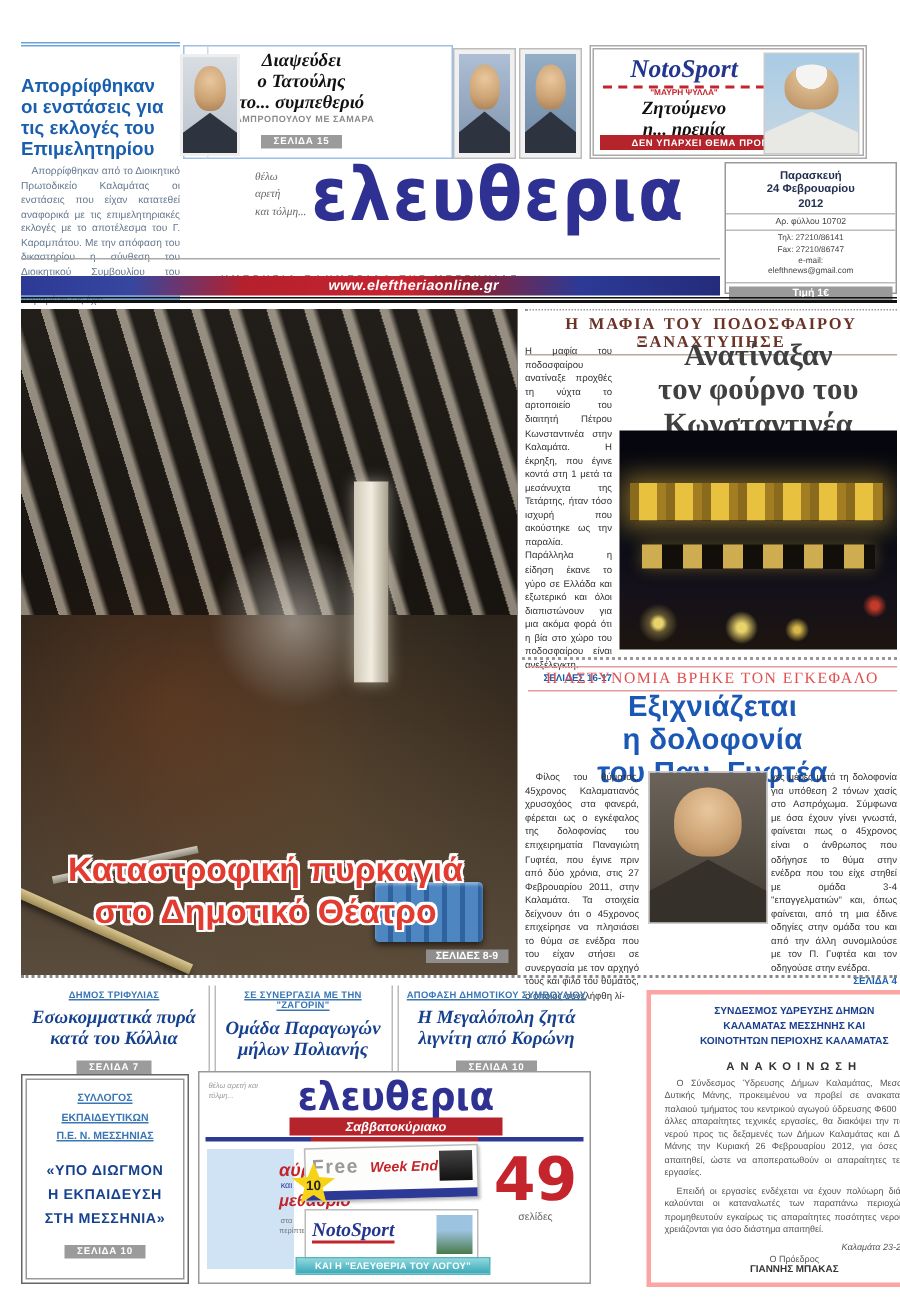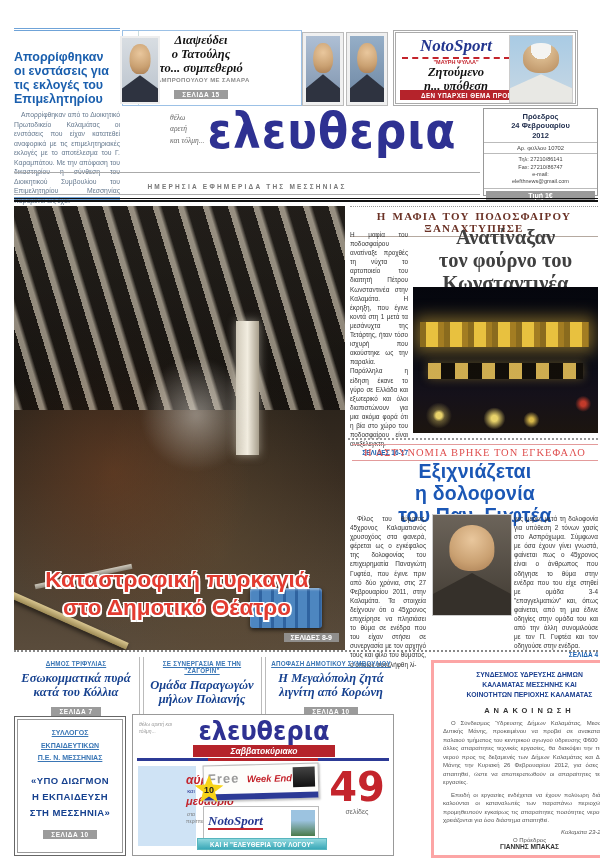--- a/index.html
+++ b/index.html
@@ -239,36 +239,39 @@
     <div class="peri-photo person p-tatoulis"></div>
   </section>
 
   <div class="portrait p1 person p-sam"></div>
   <div class="portrait p2 person p-lam"></div>
 
   <section class="noto-box">
     <div class="noto-logo">NotoSport</div>
     <div class="noto-tag">"ΜΑΥΡΗ ΨΥΛΛΑ"</div>
     <div class="noto-head preline">Ζητούμενο
-η... υπόθεση</div>
+η... ηρεμία</div>
     <div class="noto-banner">ΔΕΝ ΥΠΑΡΧΕΙ ΘΕΜΑ ΠΡΟΠΟΝΗΤΗ</div>
     <div class="noto-photo person p-coach"></div>
   </section>
 
   <div class="motto preline">θέλω
 αρετή
 και τόλμη...</div>
   <h1 class="logo">ελευθερια</h1>
   <div class="subtitle-row">
     <span class="subtitle">ΗΜΕΡΗΣΙΑ ΕΦΗΜΕΡΙΔΑ ΤΗΣ ΜΕΣΣΗΝΙΑΣ</span>
   </div>
+  <div class="url-banner">
+    <span class="url">www.eleftheriaonline.gr</span>
+  </div>
 
   <aside class="date-box">
     <div class="d-top">
-      <div class="d-day">Πρόεδρος</div>
+      <div class="d-day">Παρασκευή</div>
       <div class="d-date">24 Φεβρουαρίου</div>
       <div class="d-year">2012</div>
     </div>
     <div class="d-issue">Αρ. φύλλου 10702</div>
     <div class="d-contact">
       <div>Τηλ: 27210/86141</div>
       <div>Fax: 27210/86747</div>
       <div>e-mail:</div>
       <div>elefthnews@gmail.com</div>
     </div>

